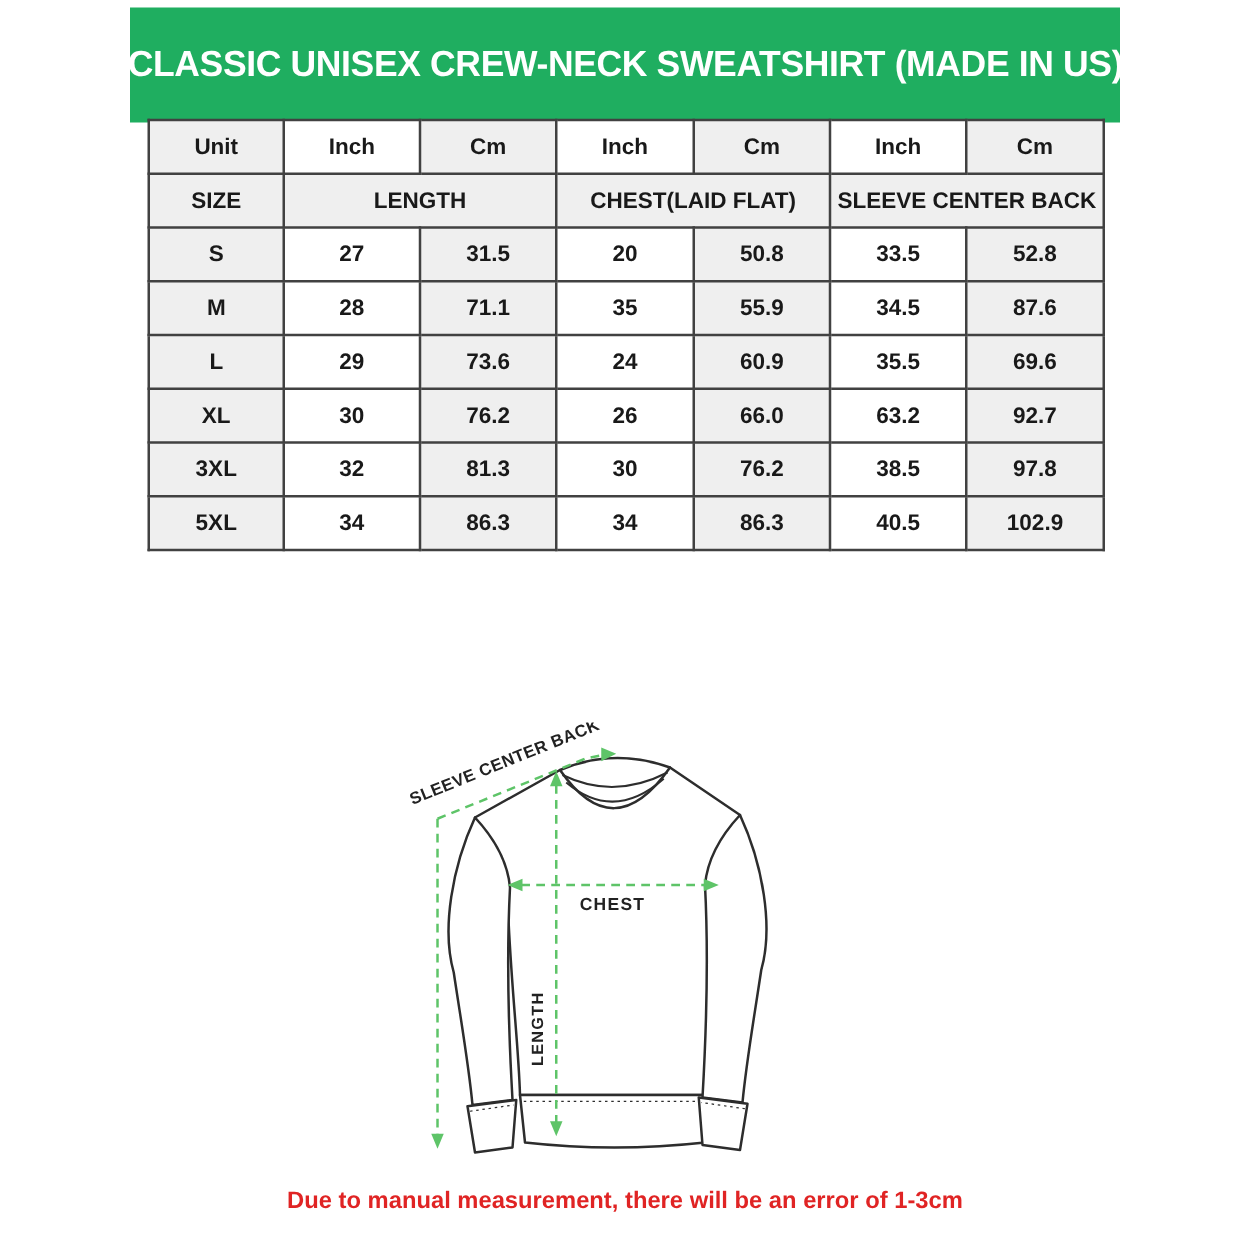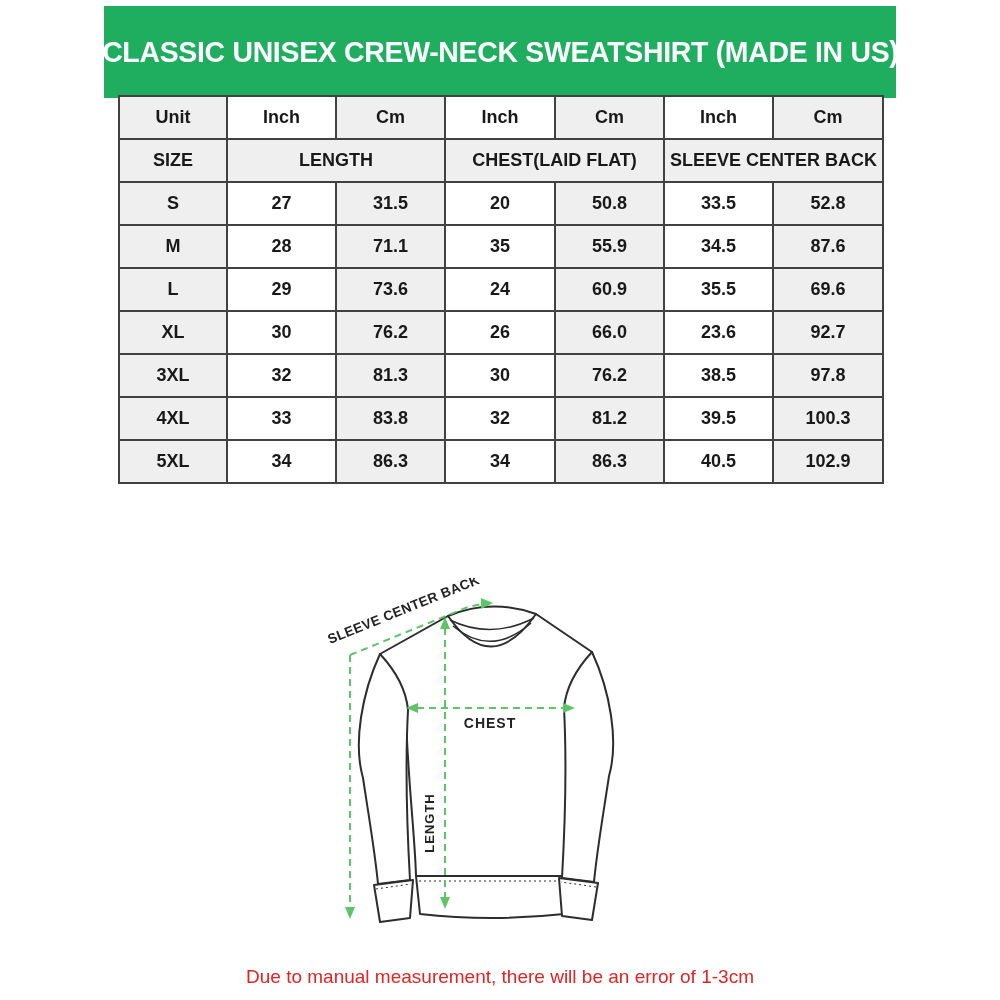--- a/index.html
+++ b/index.html
@@ -30,21 +30,21 @@
   
   .diagram{position:absolute;left:318px;top:578px;width:364px;height:364px;}
   .garment{fill:#ffffff;stroke:#2d2d2d;stroke-width:2;stroke-linejoin:round;stroke-linecap:round;}
   .seam{fill:none;stroke:#2d2d2d;stroke-width:1.6;}
   .stitch{fill:none;stroke:#2d2d2d;stroke-width:1;stroke-dasharray:2 3;}
   .measure{fill:none;stroke-width:2;stroke-dasharray:7 5;}
   .m-label{font-family:"Liberation Sans",sans-serif;font-weight:bold;fill:#222222;}
   
   .footnote{
     position:absolute;left:0;top:950px;width:1000px;text-align:center;
-    font-size:19px;font-weight:normal;margin-top:16px;
+    font-size:19px;font-weight:bold;
   }
 </style>
 </head>
 <body>
 
 <div class="banner" style="background: rgb(31, 174, 96);">
   <div class="banner-title">CLASSIC UNISEX CREW-NECK SWEATSHIRT (MADE IN US)</div>
 </div>
 
 <table class="size-table">
@@ -101,40 +101,31 @@
         <td class="c-gray">60.9</td>
         <td class="c-white">35.5</td>
         <td class="c-gray">69.6</td>
       </tr>
       <tr>
         <td class="c-gray">XL</td>
         <td class="c-white">30</td>
         <td class="c-gray">76.2</td>
         <td class="c-white">26</td>
         <td class="c-gray">66.0</td>
-        <td class="c-white">23.6</td>
+        <td class="c-white">63.2</td>
         <td class="c-gray">92.7</td>
       </tr>
       <tr>
         <td class="c-gray">3XL</td>
         <td class="c-white">32</td>
         <td class="c-gray">81.3</td>
         <td class="c-white">30</td>
         <td class="c-gray">76.2</td>
         <td class="c-white">38.5</td>
         <td class="c-gray">97.8</td>
-      </tr>
-      <tr>
-        <td class="c-gray">4XL</td>
-        <td class="c-white">33</td>
-        <td class="c-gray">83.8</td>
-        <td class="c-white">32</td>
-        <td class="c-gray">81.2</td>
-        <td class="c-white">39.5</td>
-        <td class="c-gray">100.3</td>
       </tr>
       <tr>
         <td class="c-gray">5XL</td>
         <td class="c-white">34</td>
         <td class="c-gray">86.3</td>
         <td class="c-white">34</td>
         <td class="c-gray">86.3</td>
         <td class="c-white">40.5</td>
         <td class="c-gray">102.9</td>
       </tr>

